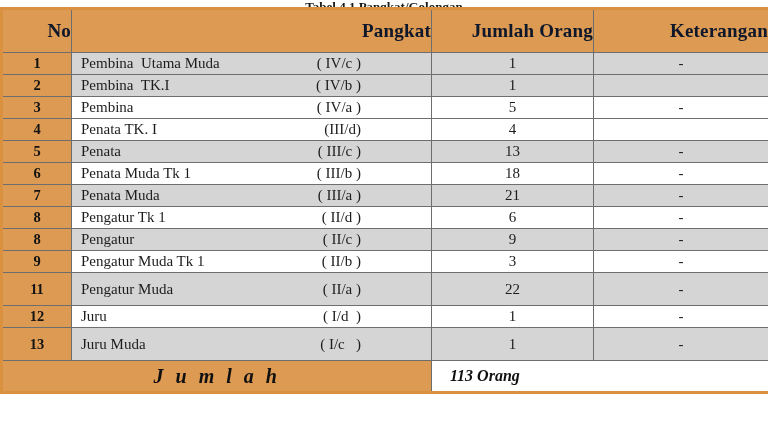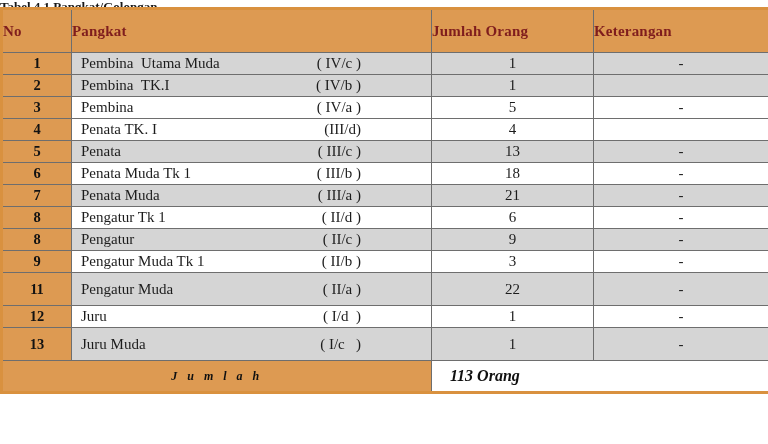--- a/index.html
+++ b/index.html
@@ -18,21 +18,21 @@
     position: relative;
     width: 768px;
     height: 444px;
     box-sizing: border-box;
   }
 
   
   .title-strip {
     height: 7px;
     overflow: hidden;
-    text-align: left;
+    text-align: center;
     font-family: "Liberation Serif", serif;
     font-weight: bold;
     font-size: 13px;
     line-height: 13px;
     color: #1a1a1a;
     white-space: nowrap;
   }
 
   table.rank-table {
     border-collapse: collapse;
@@ -48,26 +48,26 @@
 
   th, td {
     border: 1px solid #6e6e6e;
     padding: 0;
     vertical-align: middle;
   }
 
   
   thead th {
     background: #dd9a52;
-    color: #7f1d1d;
-    font-family: "Liberation Serif", serif;
-    font-weight: bold;
-    font-size: 15px;
+    color: #0f172a;
+    font-family: "Liberation Serif", serif;
+    font-weight: bold;
+    font-size: 19px;
     height: 42px;
-    text-align: left;
+    text-align: right;
     letter-spacing: 0.2px;
   }
 
   
   tbody td {
     font-size: 15px;
     color: #1c1c1c;
     height: 21px;
   }
   tbody tr.tall td { height: 32px; }
@@ -110,21 +110,21 @@
   tr.plain td.jumlah-cell,
   tr.plain td.ket-cell { background: #ffffff; }
 
   
   td.total-label {
     background: #dd9a52;
     text-align: center;
     font-family: "Liberation Serif", serif;
     font-weight: bold;
     font-style: italic;
-    font-size: 12px;
+    font-size: 20px;
     color: #101010;
     height: 30px;
     letter-spacing: 3.5px;
   }
   td.total-value {
     background: #ffffff;
     font-family: "Liberation Serif", serif;
     font-weight: bold;
     font-style: italic;
     font-size: 16px;

